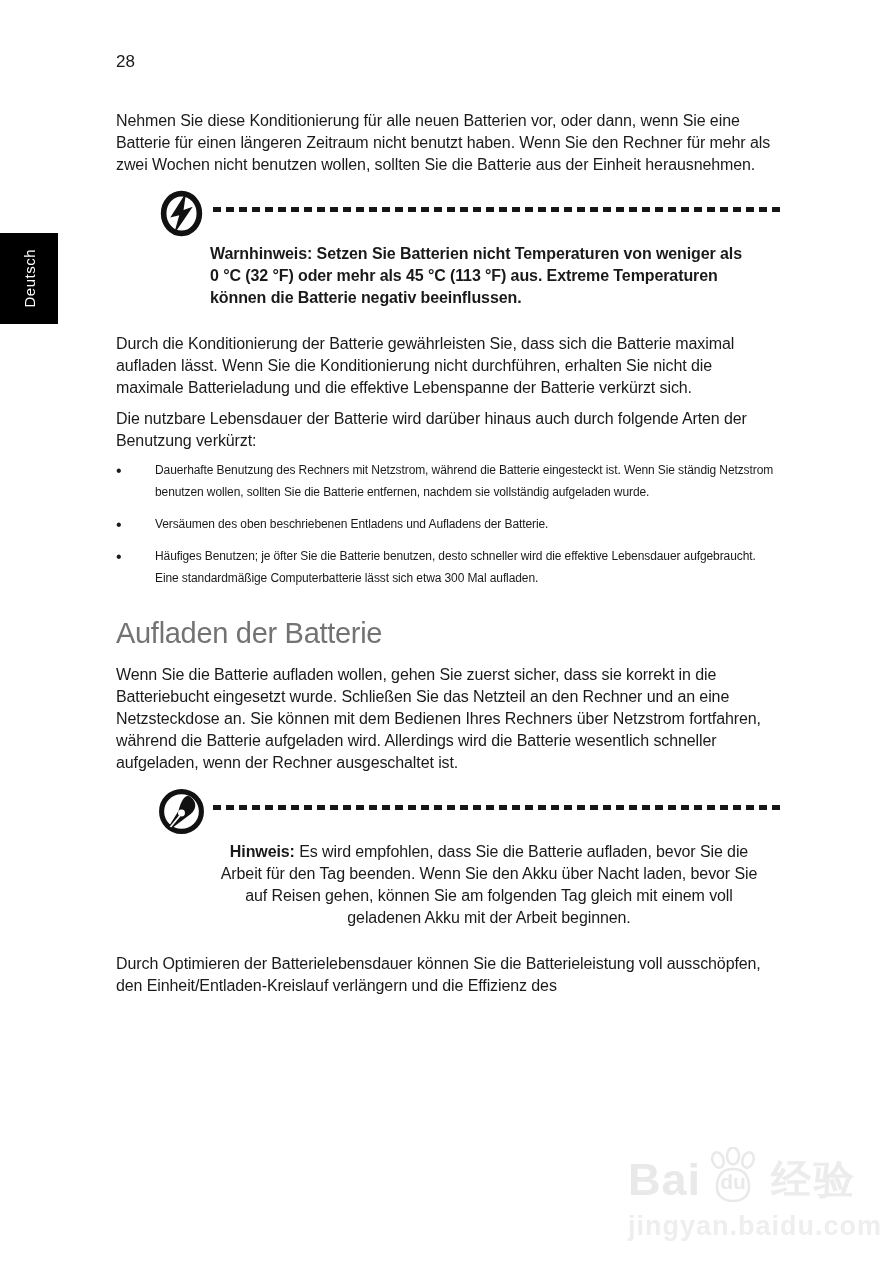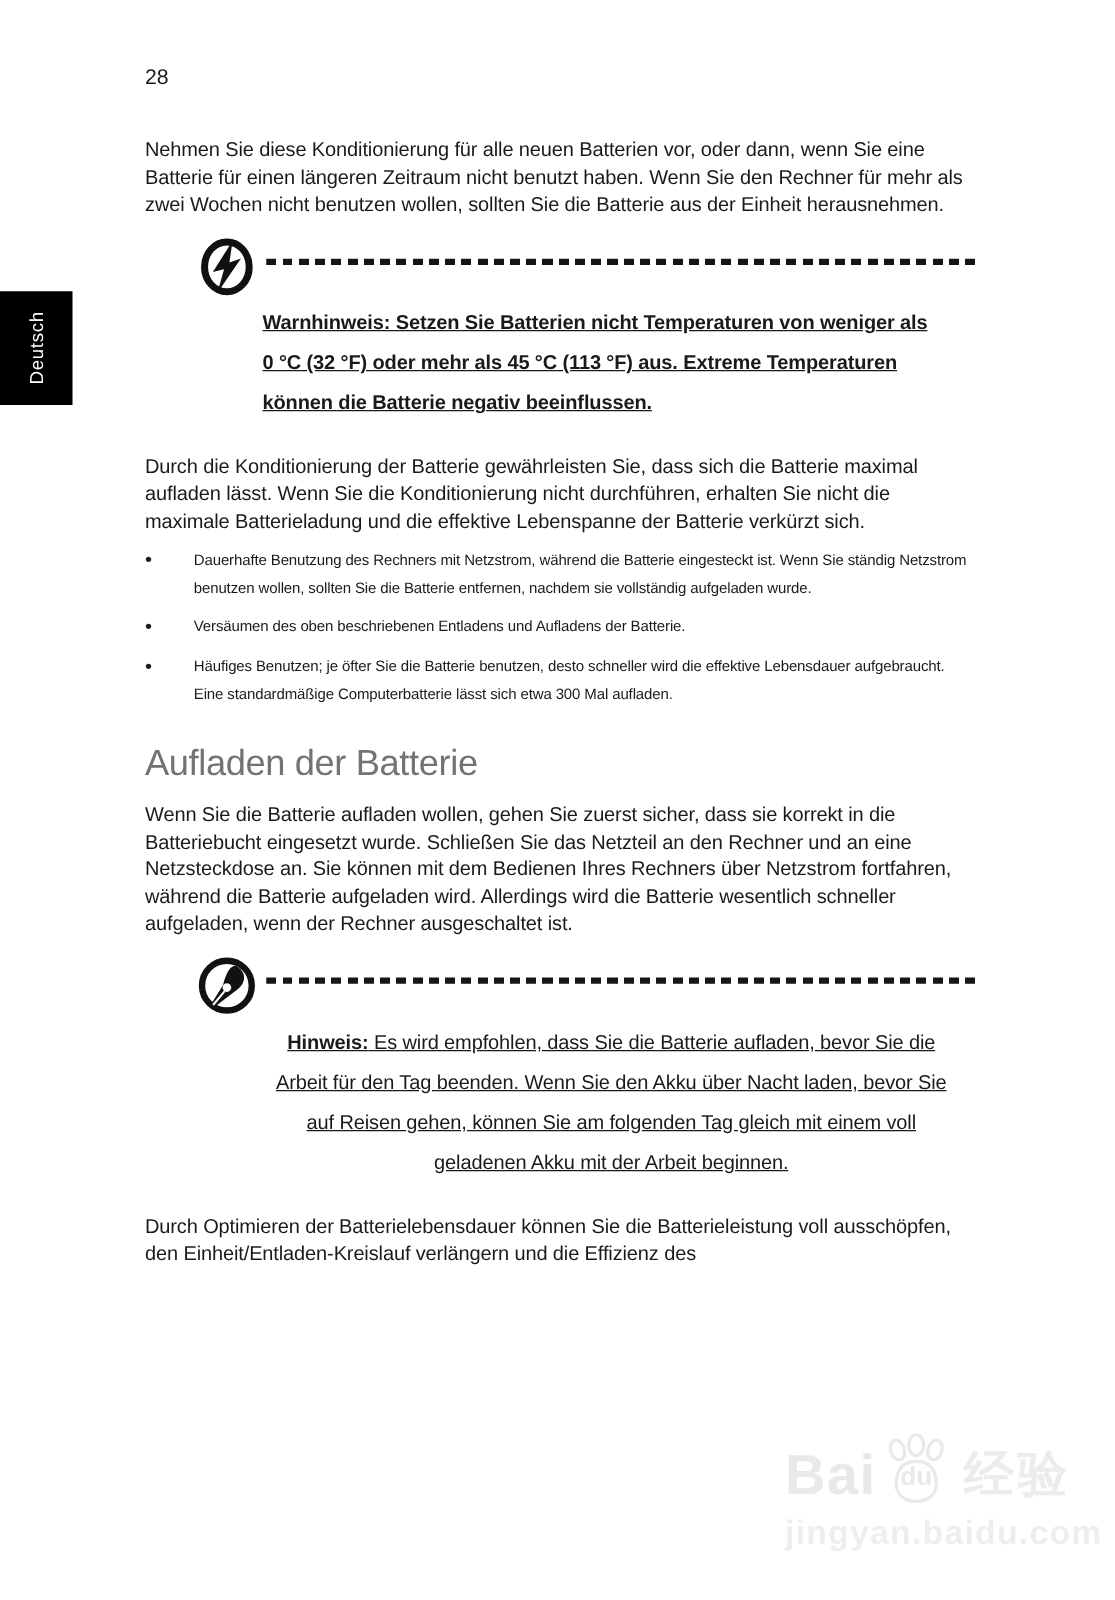--- a/index.html
+++ b/index.html
@@ -38,21 +38,21 @@
   .callout-head { display: flex; align-items: center; height: 50px; margin-left: 41px; }
   .callout-icon { width: 49px; height: 49px; flex: 0 0 auto; }
   .callout-icon svg { width: 49px; height: 49px; display: block; }
   .dashline {
     flex: 1; height: 5px; margin-left: 7px;
     transform: translateY(-4px);
     background: repeating-linear-gradient(90deg, #161616 0 8px, transparent 8px 13px);
   }
   .callout-text {
     margin: 5px 0 0 94px; width: 542px;
-    font-size: 16px; line-height: 32px; letter-spacing: -0.1px; text-decoration: underline;
+    font-size: 16px; line-height: 22px; letter-spacing: -0.1px;
   }
   .warning .callout-text { font-weight: 700; }
   .note .callout-text { width: 558px; text-align: center; }
   .bold { font-weight: 700; }
   .bullets { margin-top: 4px; margin-bottom: 20px; }
   .bullet-row { display: flex; margin-bottom: 10px; }
   .bullet-glyph { width: 39px; flex: 0 0 auto; font-size: 16px; line-height: 21.8px; }
   .bullet-row p { font-size: 12px; line-height: 21.8px; letter-spacing: -0.1px; width: 622px; }
   h1.section-heading {
     font-size: 29px; font-weight: 400; letter-spacing: -0.3px;
@@ -95,20 +95,21 @@
             <path d="M28.5 3.5 L13 28 L21.8 25.8 L16.5 44.5 L35 17.5 L26 20.5 Z" fill="#111"></path>
           </svg>
         </span>
         <span class="dashline"></span>
       </div>
       <p class="callout-text">Warnhinweis: Setzen Sie Batterien nicht Temperaturen von weniger als 0 °C (32 °F) oder mehr als 45 °C (113 °F) aus. Extreme Temperaturen können die Batterie negativ beeinflussen.</p>
     </div>
 
     <p class="body-text">Durch die Konditionierung der Batterie gewährleisten Sie, dass sich die Batterie maximal aufladen lässt. Wenn Sie die Konditionierung nicht durchführen, erhalten Sie nicht die maximale Batterieladung und die effektive Lebenspanne der Batterie verkürzt sich.</p>
 
+    <p class="body-text">Die nutzbare Lebensdauer der Batterie wird darüber hinaus auch durch folgende Arten der Benutzung verkürzt:</p>
 
     <div class="bullets">
       <div class="bullet-row">
         <span class="bullet-glyph">•</span>
         <p>Dauerhafte Benutzung des Rechners mit Netzstrom, während die Batterie eingesteckt ist. Wenn Sie ständig Netzstrom benutzen wollen, sollten Sie die Batterie entfernen, nachdem sie vollständig aufgeladen wurde.</p>
       </div>
       <div class="bullet-row">
         <span class="bullet-glyph">•</span>
         <p>Versäumen des oben beschriebenen Entladens und Aufladens der Batterie.</p>
       </div>

